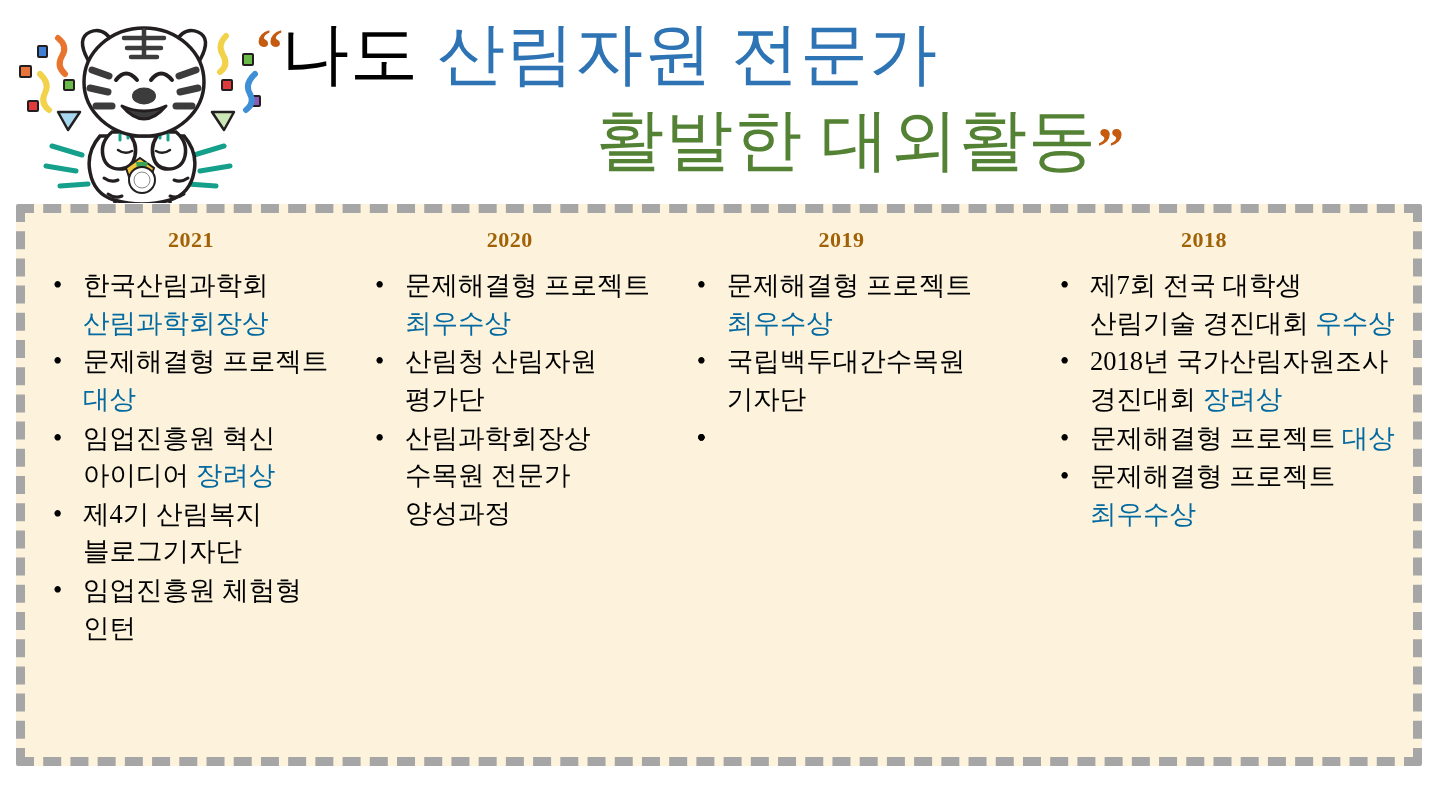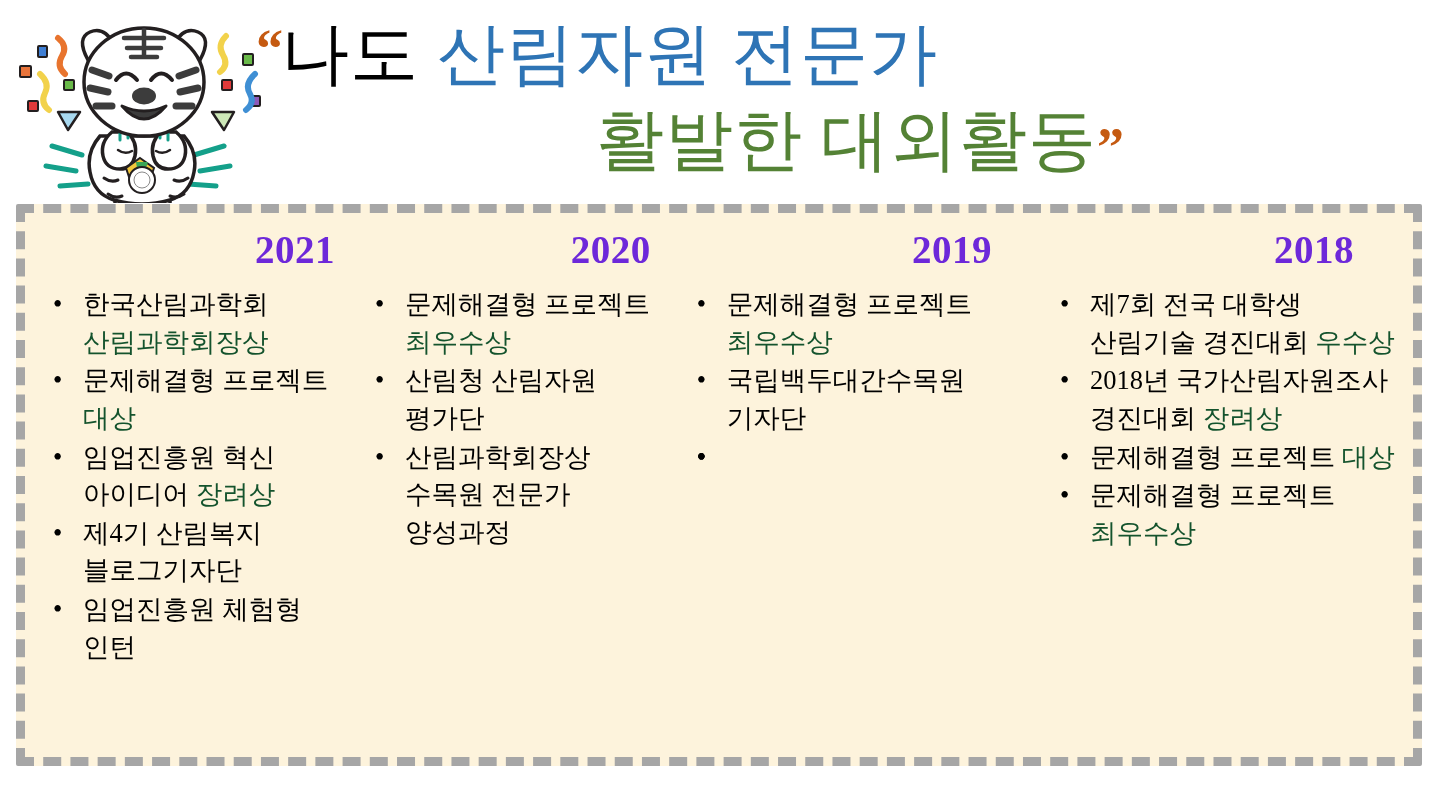--- a/index.html
+++ b/index.html
@@ -97,25 +97,25 @@
     box-sizing: border-box;
     height: 100%;
     position: relative;
   }
   .col-2021 { width: 332px; padding-left: 18px; }
   .col-2020 { width: 322px; padding-left: 14px; }
   .col-2019 { width: 368px; padding-left: 20px; }
   .col-2018 { width: 384px; padding-left: 22px; }
 
   .year-heading {
-    text-align: right;
+    text-align: center;
     font-family: "Liberation Serif", "DejaVu Serif", serif;
     font-weight: bold;
-    font-size: 39px;
-    color: #6d28d9;
+    font-size: 22px;
+    color: #a16207;
     letter-spacing: 0.5px;
     margin: 0 0 14px 0;
     padding-right: 20px;
   }
   .col-2019 .year-heading { padding-right: 40px; }
   .col-2018 .year-heading { padding-right: 55px; }
 
   ul.item-list {
     list-style: none;
     margin: 0;
@@ -133,21 +133,21 @@
   }
   ul.item-list > li .bullet {
     position: absolute;
     left: 6px;
     top: 0;
     font-size: 26.5px;
     line-height: 1.42;
     color: #000000;
   }
   .award {
-    color: #14532d;
+    color: #0369a1;
   }
 
   
   #mascot svg { display: block; width: 250px; height: 195px; }
 </style>
 </head>
 <body>
 
 <div id="header">
 

